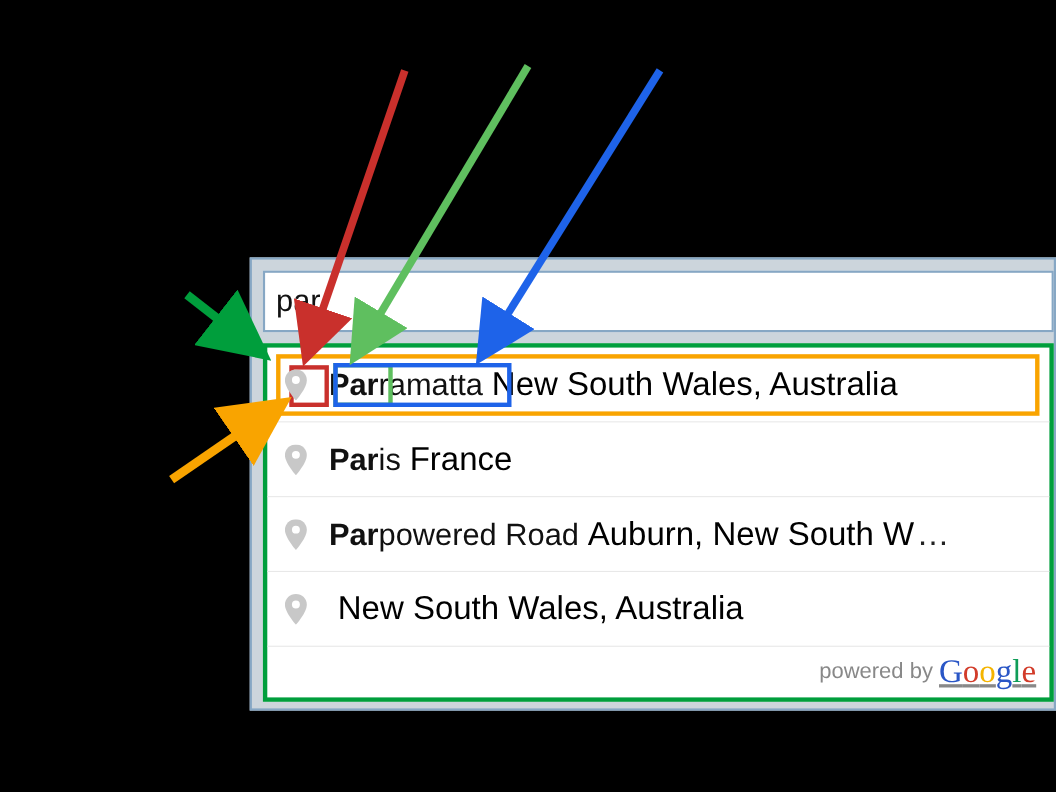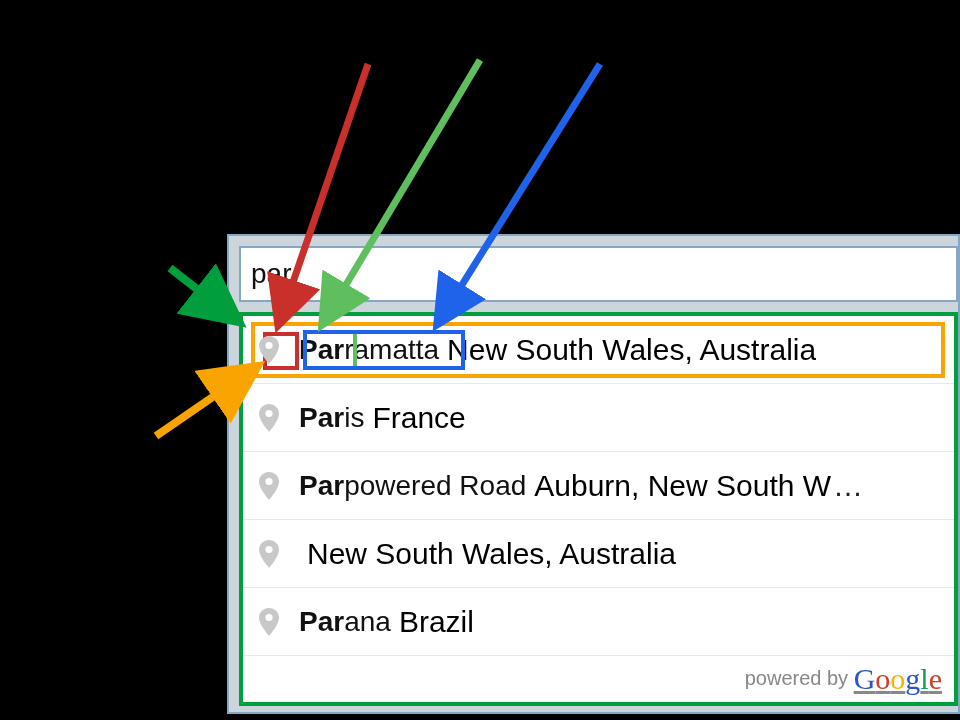--- a/index.html
+++ b/index.html
@@ -180,30 +180,20 @@
       </div>
       <div class="item">
         <span class="pin">
           <svg width="20" height="28" viewBox="0 0 20 28">
             <path d="M10 0 C4.5 0 0 4.3 0 9.6 C0 16.8 10 28 10 28 C10 28 20 16.8 20 9.6 C20 4.3 15.5 0 10 0 Z" fill="#c8c8c8"></path>
             <circle cx="10" cy="9.5" r="3.6" fill="#fff"></circle>
           </svg>
         </span>
         <span class="detail">New South Wales, Australia</span>
       </div>
-      <div class="item">
-        <span class="pin">
-          <svg width="20" height="28" viewBox="0 0 20 28">
-            <path d="M10 0 C4.5 0 0 4.3 0 9.6 C0 16.8 10 28 10 28 C10 28 20 16.8 20 9.6 C20 4.3 15.5 0 10 0 Z" fill="#c8c8c8"></path>
-            <circle cx="10" cy="9.5" r="3.6" fill="#fff"></circle>
-          </svg>
-        </span>
-        <span class="name"><span class="bold">Par</span><span>ana</span></span>
-        <span class="detail">Brazil</span>
-      </div>
       <div class="attrib">
       <span>powered by </span>
       <span class="g-logo">
         <span class="gB">G</span><span class="gR">o</span><span class="gY">o</span><span class="gB">g</span><span class="gG">l</span><span class="gR">e</span>
       </span>
     </div>
   </div>
 </div>
 
 <svg class="arrows" viewBox="0 0 960 720">

